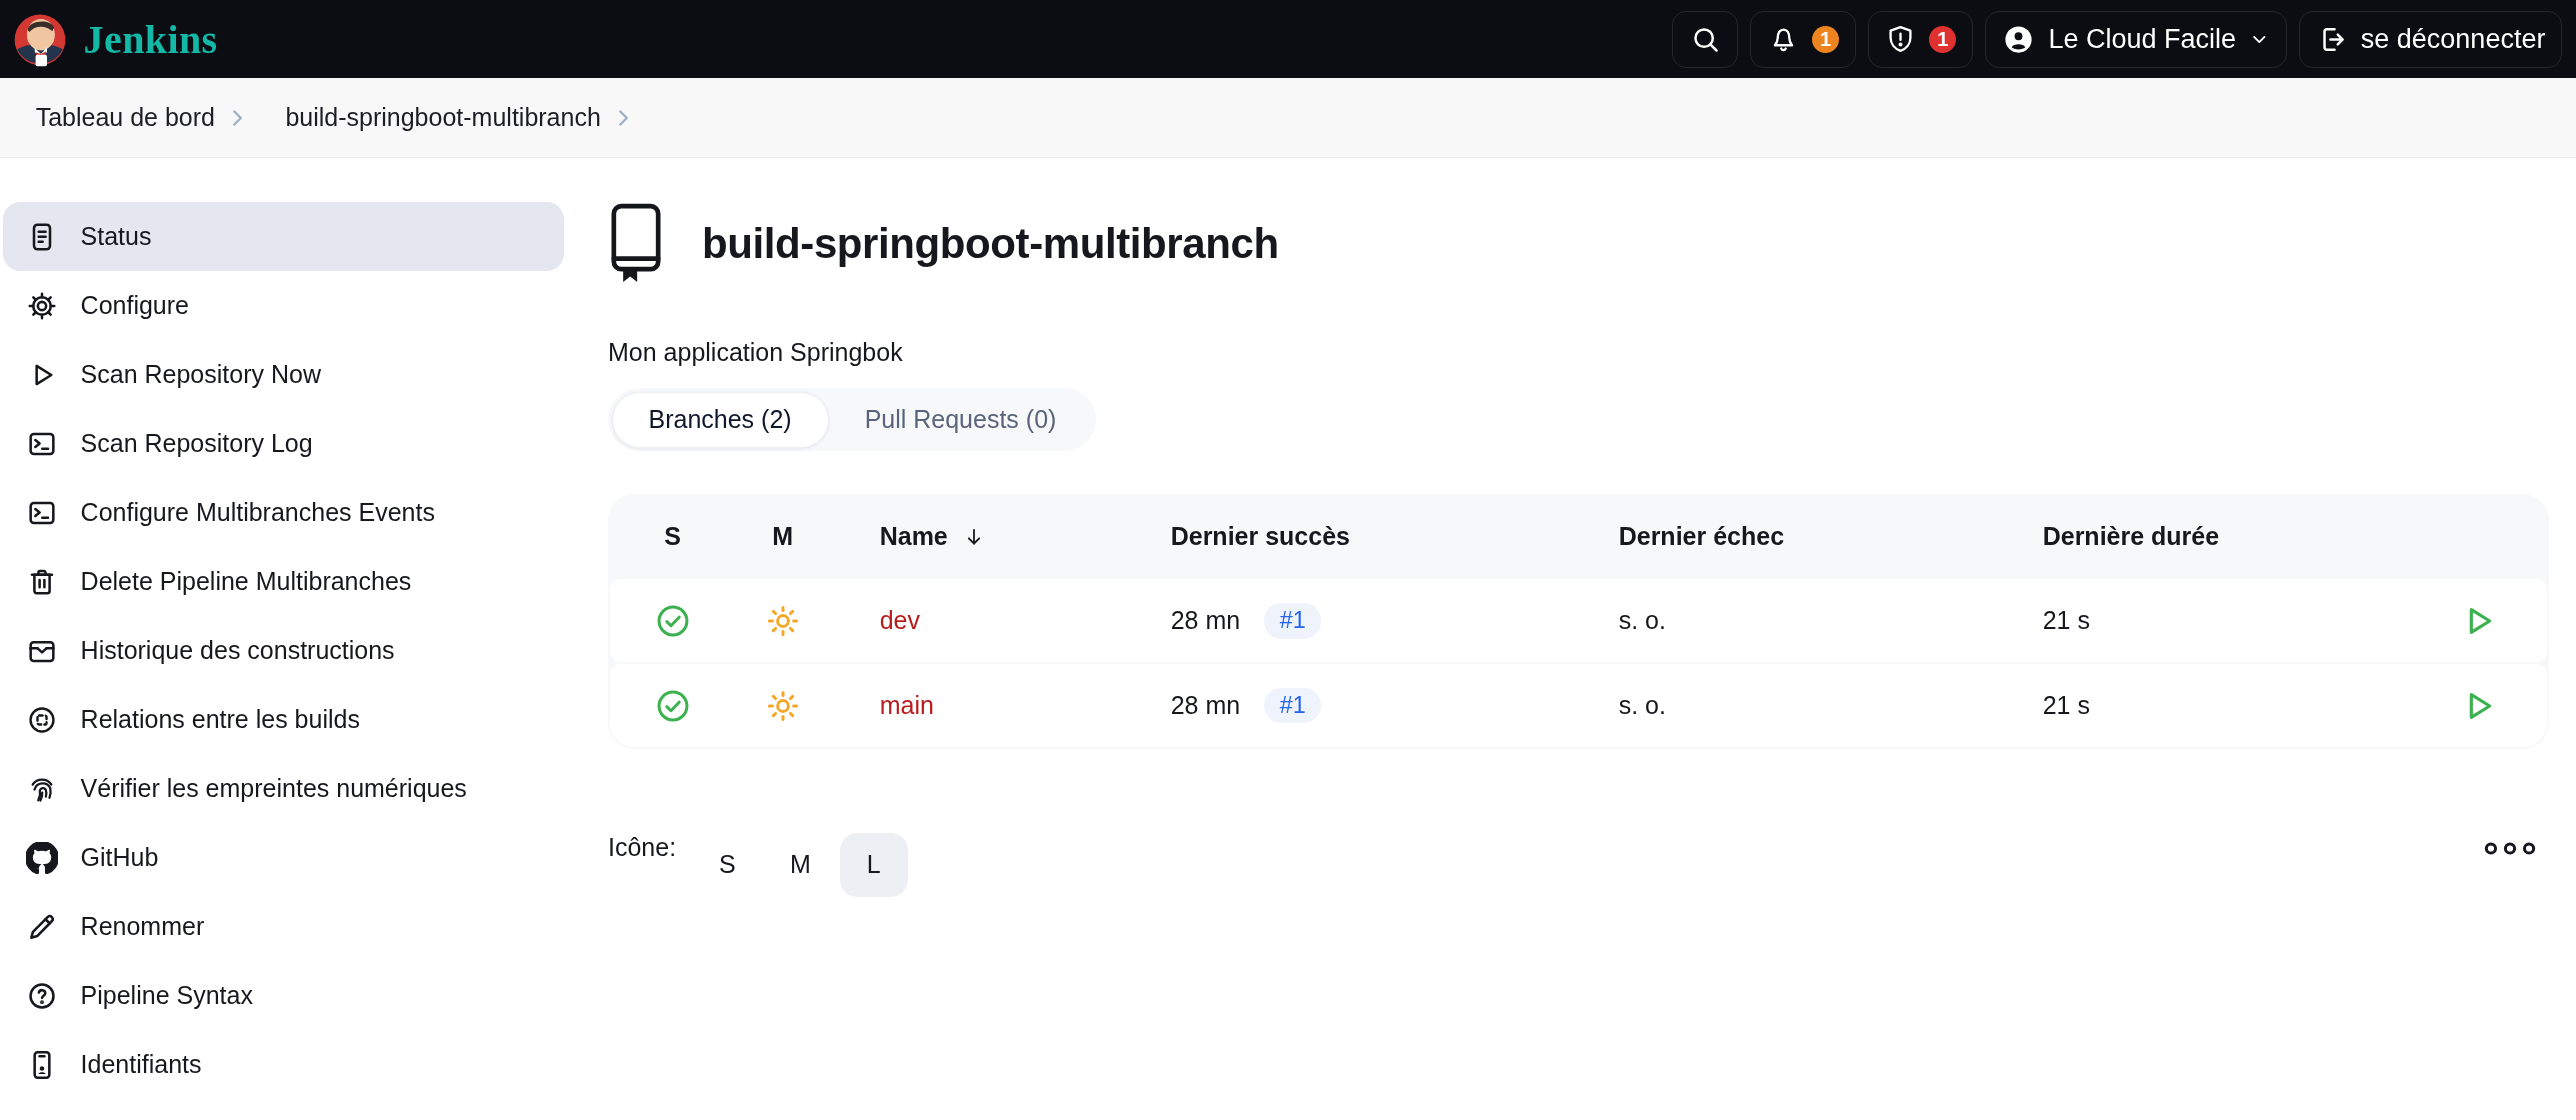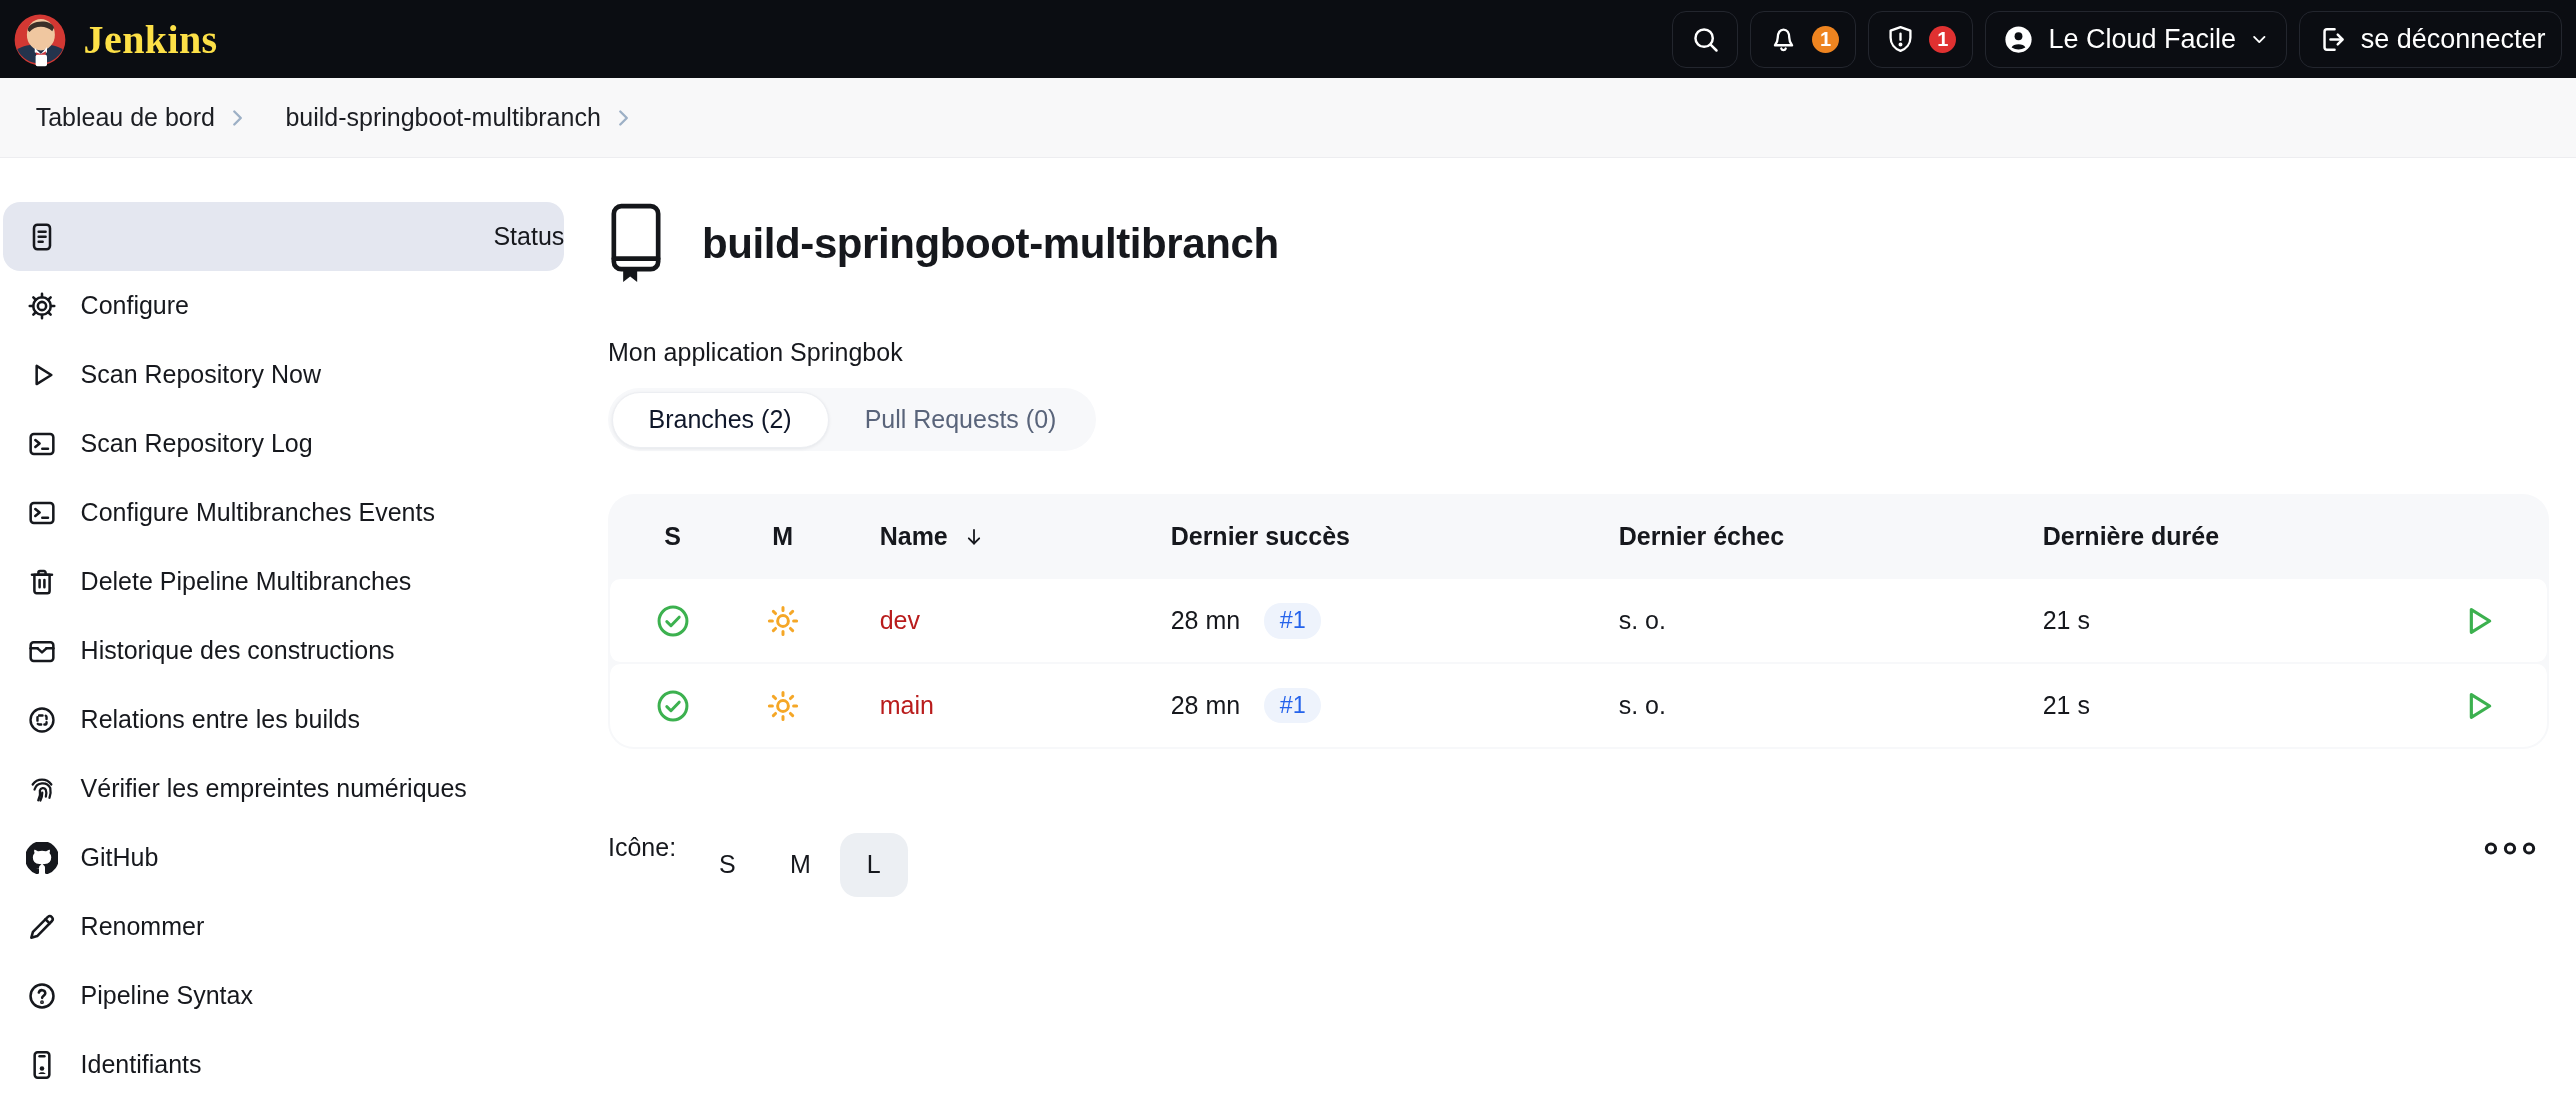--- a/index.html
+++ b/index.html
@@ -12,21 +12,21 @@
   }
   .page { width:2576px; height:1120px; position:relative; overflow:hidden; background:#fff; }
 
   
   .topbar {
     height:78px; background:#0b0d12; display:flex; align-items:center;
     padding:0 14px 0 12px; gap:12px;
   }
   .brand { display:flex; align-items:center; gap:15.6px; }
   .brand-name {
-    color:#fde047; font-family:"Liberation Serif", serif; font-weight:700;
+    color:#14b8a6; font-family:"Liberation Serif", serif; font-weight:700;
     font-size:40px; letter-spacing:0.4px;
   }
   .topbar-spacer { flex:1; }
   .tb-btn {
     display:flex; align-items:center; gap:12px; height:57px; padding:0 15.6px;
     background:transparent; border:1.7px solid #23262e; border-radius:14px;
     color:#fff; font-size:27px; font-family:inherit; cursor:pointer; white-space:nowrap;
   }
   .tb-btn svg { flex:none; }
   .badge {
@@ -45,21 +45,21 @@
   .crumb-sep { display:flex; align-items:center; }
 
   
   .content { display:flex; align-items:flex-start; }
   .sidebar { width:573px; flex:none; padding-top:44px; }
   .side-item {
     display:flex; align-items:center; gap:22.6px; height:69px;
     padding-left:23.4px; margin:0 8.7px 0 2.6px; border-radius:17.4px;
     font-size:25px; color:#16181d; text-decoration:none; cursor:pointer;
   }
-  .side-item.active { background:#e4e7f0;justify-content:space-between; }
+  .side-item.active { background:#e4e7f0; }
   .side-item svg { width:32px; height:32px; flex:none; stroke:#16181d; }
 
   main { flex:1; padding:0 27px 0 35px; min-width:0; }
 
   .job-head { display:flex; align-items:center; gap:38px; margin-top:43px; }
   .job-head h1 { margin:0; font-size:42px; font-weight:700; letter-spacing:-0.4px; }
 
   .job-desc { margin:52px 0 0; font-size:25px; }
 
   .tabs {

